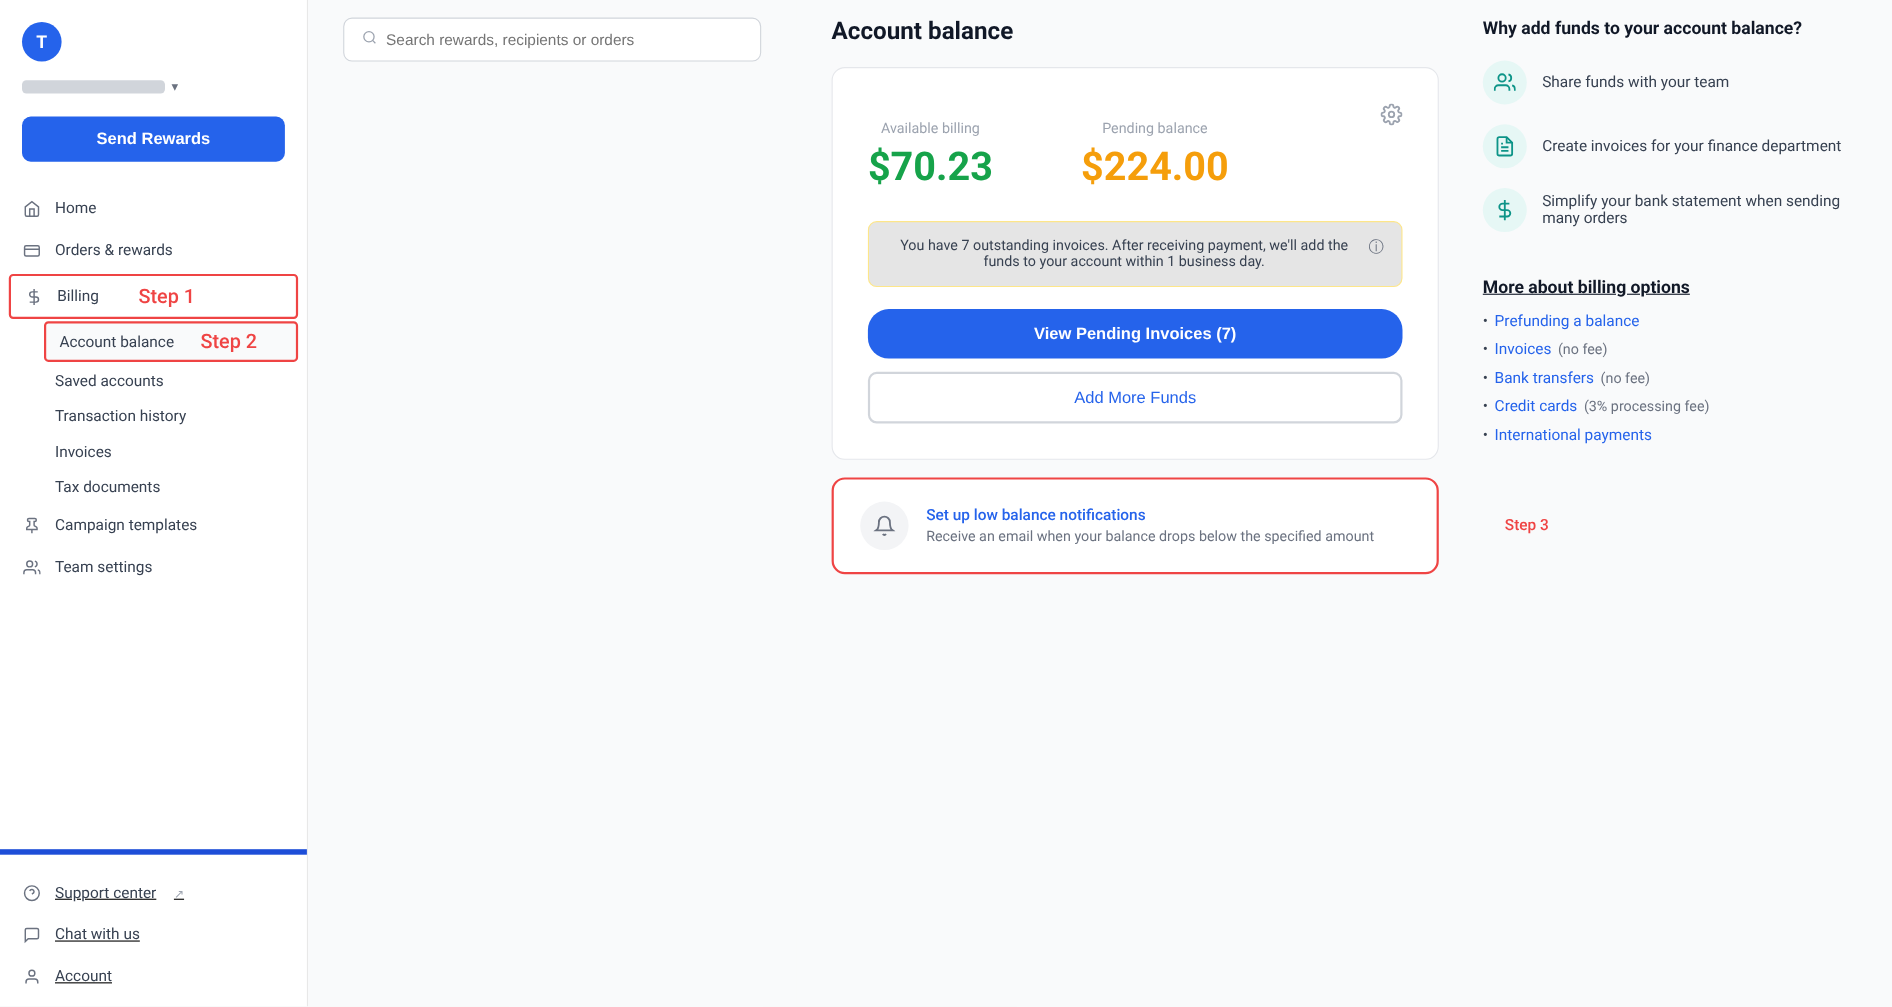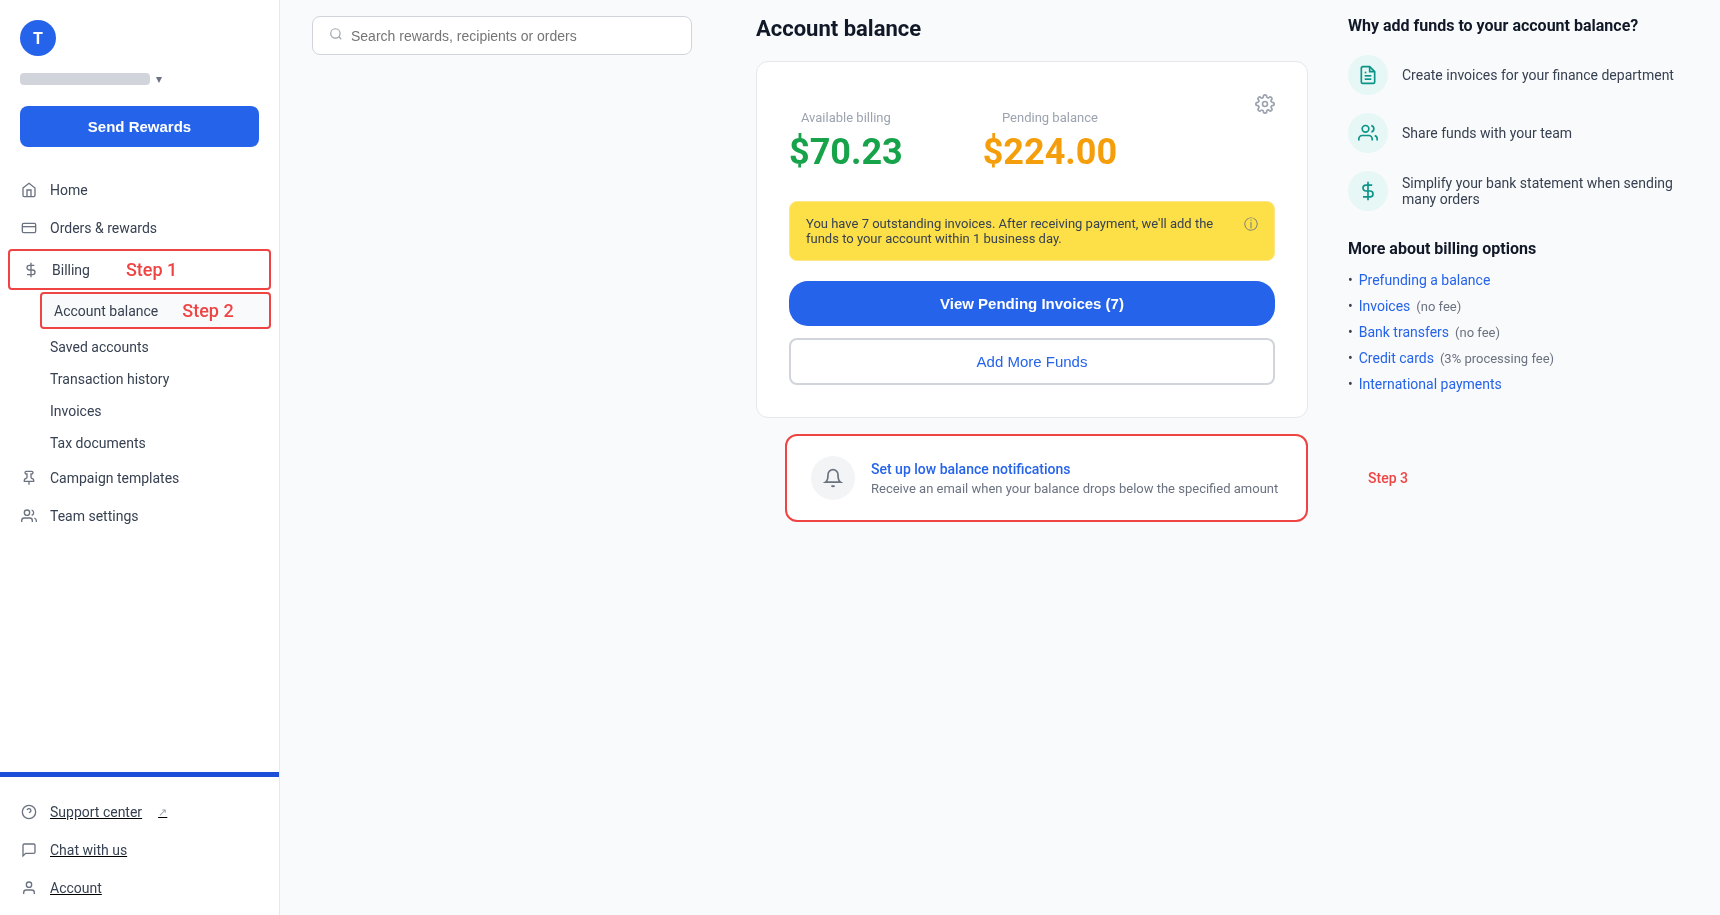--- a/index.html
+++ b/index.html
@@ -267,30 +267,31 @@
       color: #16a34a;
     }
 
     .balance-value.pending {
       font-size: 36px;
       font-weight: 700;
       color: #f59e0b;
     }
 
     .invoice-notice {
-      background: #fde047;
+      background: #e5e5e5;
       border: 1px solid #fde68a;
       border-radius: 8px;
       padding: 14px 16px;
       font-size: 13px;
       color: #374151;
       margin-bottom: 20px;
       display: flex;
       align-items: flex-start;
       gap: 6px;
+      text-align: center;
     }
 
     .info-icon {
       color: #6b7280;
       font-size: 14px;
       margin-top: 0px;
     }
 
     .view-invoices-btn {
       width: 100%;
@@ -398,22 +399,23 @@
 
     .feature-text {
       font-size: 14px;
       color: #374151;
     }
 
     .billing-options-title {
       font-size: 16px;
       font-weight: 700;
       color: #111827;
-      margin-top: 28px;
+      margin-top: 40px;
       margin-bottom: 14px;
+      text-decoration: underline;
     }
 
     .billing-option-item {
       display: flex;
       align-items: baseline;
       gap: 6px;
       margin-bottom: 10px;
       font-size: 14px;
     }
 
@@ -595,21 +597,21 @@
 
         <div class="invoice-notice">
           <span>You have 7 outstanding invoices. After receiving payment, we'll add the funds to your account within 1 business day.</span>
           <span class="info-icon">ⓘ</span>
         </div>
 
         <button class="view-invoices-btn">View Pending Invoices (7)</button>
         <button class="add-funds-btn">Add More Funds</button>
       </div>
 
-      <div style="position:relative;margin-left:29px;">
+      <div style="position:relative;">
         <div class="notification-card">
           <div class="bell-icon-circle">
             <svg width="20" height="20" viewBox="0 0 24 24" fill="none" stroke="currentColor" stroke-width="2">
               <path d="M18 8A6 6 0 0 0 6 8c0 7-3 9-3 9h18s-3-2-3-9"></path>
               <path d="M13.73 21a2 2 0 0 1-3.46 0"></path>
             </svg>
           </div>
           <div class="notification-text">
             <h4>Set up low balance notifications</h4>
             <p>Receive an email when your balance drops below the specified amount</p>
@@ -618,45 +620,45 @@
         <span class="step3-badge">Step 3</span>
       </div>
     </div>
 
     <div class="right-panel">
       <h2 class="right-title">Why add funds to your account balance?</h2>
 
       <div class="feature-item">
         <div class="feature-icon-circle">
           <svg width="20" height="20" viewBox="0 0 24 24" fill="none" stroke="currentColor" stroke-width="2">
+            <path d="M17 21v-2a4 4 0 0 0-4-4H5a4 4 0 0 0-4 4v2"></path>
+            <circle cx="9" cy="7" r="4"></circle>
+            <path d="M23 21v-2a4 4 0 0 0-3-3.87"></path>
+            <path d="M16 3.13a4 4 0 0 1 0 7.75"></path>
+          </svg>
+        </div>
+        <span class="feature-text">Share funds with your team</span>
+      </div>
+
+      <div class="feature-item">
+        <div class="feature-icon-circle">
+          <svg width="20" height="20" viewBox="0 0 24 24" fill="none" stroke="currentColor" stroke-width="2">
             <path d="M14 2H6a2 2 0 0 0-2 2v16a2 2 0 0 0 2 2h12a2 2 0 0 0 2-2V8z"></path>
             <polyline points="14 2 14 8 20 8"></polyline>
             <line x1="16" y1="13" x2="8" y2="13"></line>
             <line x1="16" y1="17" x2="8" y2="17"></line>
             <polyline points="10 9 9 9 8 9"></polyline>
           </svg>
         </div>
         <span class="feature-text">Create invoices for your finance department</span>
       </div>
 
       <div class="feature-item">
         <div class="feature-icon-circle">
           <svg width="20" height="20" viewBox="0 0 24 24" fill="none" stroke="currentColor" stroke-width="2">
-            <path d="M17 21v-2a4 4 0 0 0-4-4H5a4 4 0 0 0-4 4v2"></path>
-            <circle cx="9" cy="7" r="4"></circle>
-            <path d="M23 21v-2a4 4 0 0 0-3-3.87"></path>
-            <path d="M16 3.13a4 4 0 0 1 0 7.75"></path>
-          </svg>
-        </div>
-        <span class="feature-text">Share funds with your team</span>
-      </div>
-
-      <div class="feature-item">
-        <div class="feature-icon-circle">
-          <svg width="20" height="20" viewBox="0 0 24 24" fill="none" stroke="currentColor" stroke-width="2">
             <line x1="12" y1="1" x2="12" y2="23"></line>
             <path d="M17 5H9.5a3.5 3.5 0 0 0 0 7h5a3.5 3.5 0 0 1 0 7H6"></path>
           </svg>
         </div>
         <span class="feature-text">Simplify your bank statement when sending many orders</span>
       </div>
 
       <h2 class="billing-options-title">More about billing options</h2>
 
       <div class="billing-option-item">

